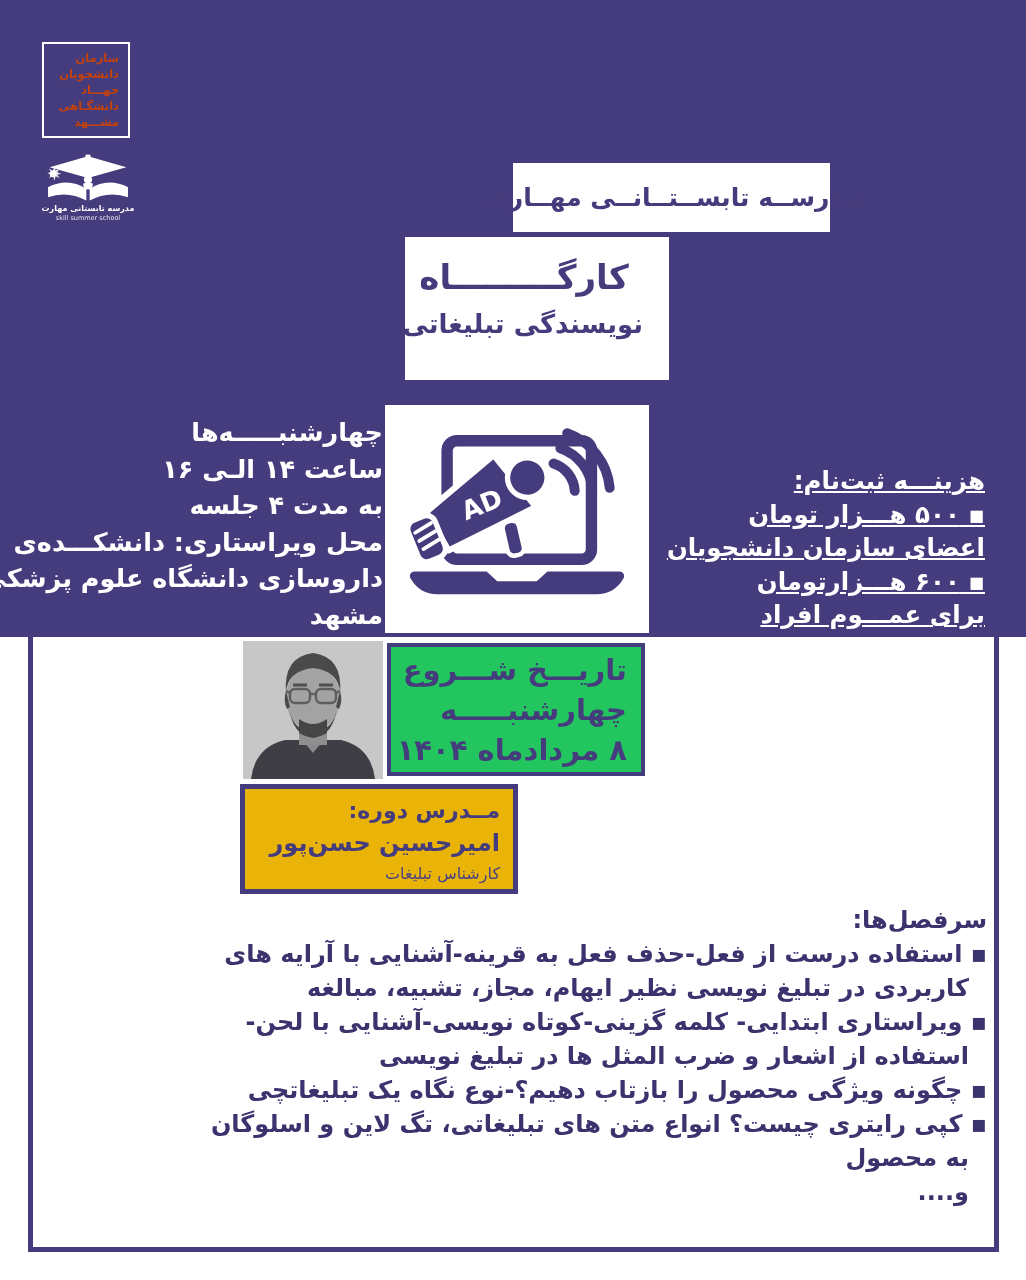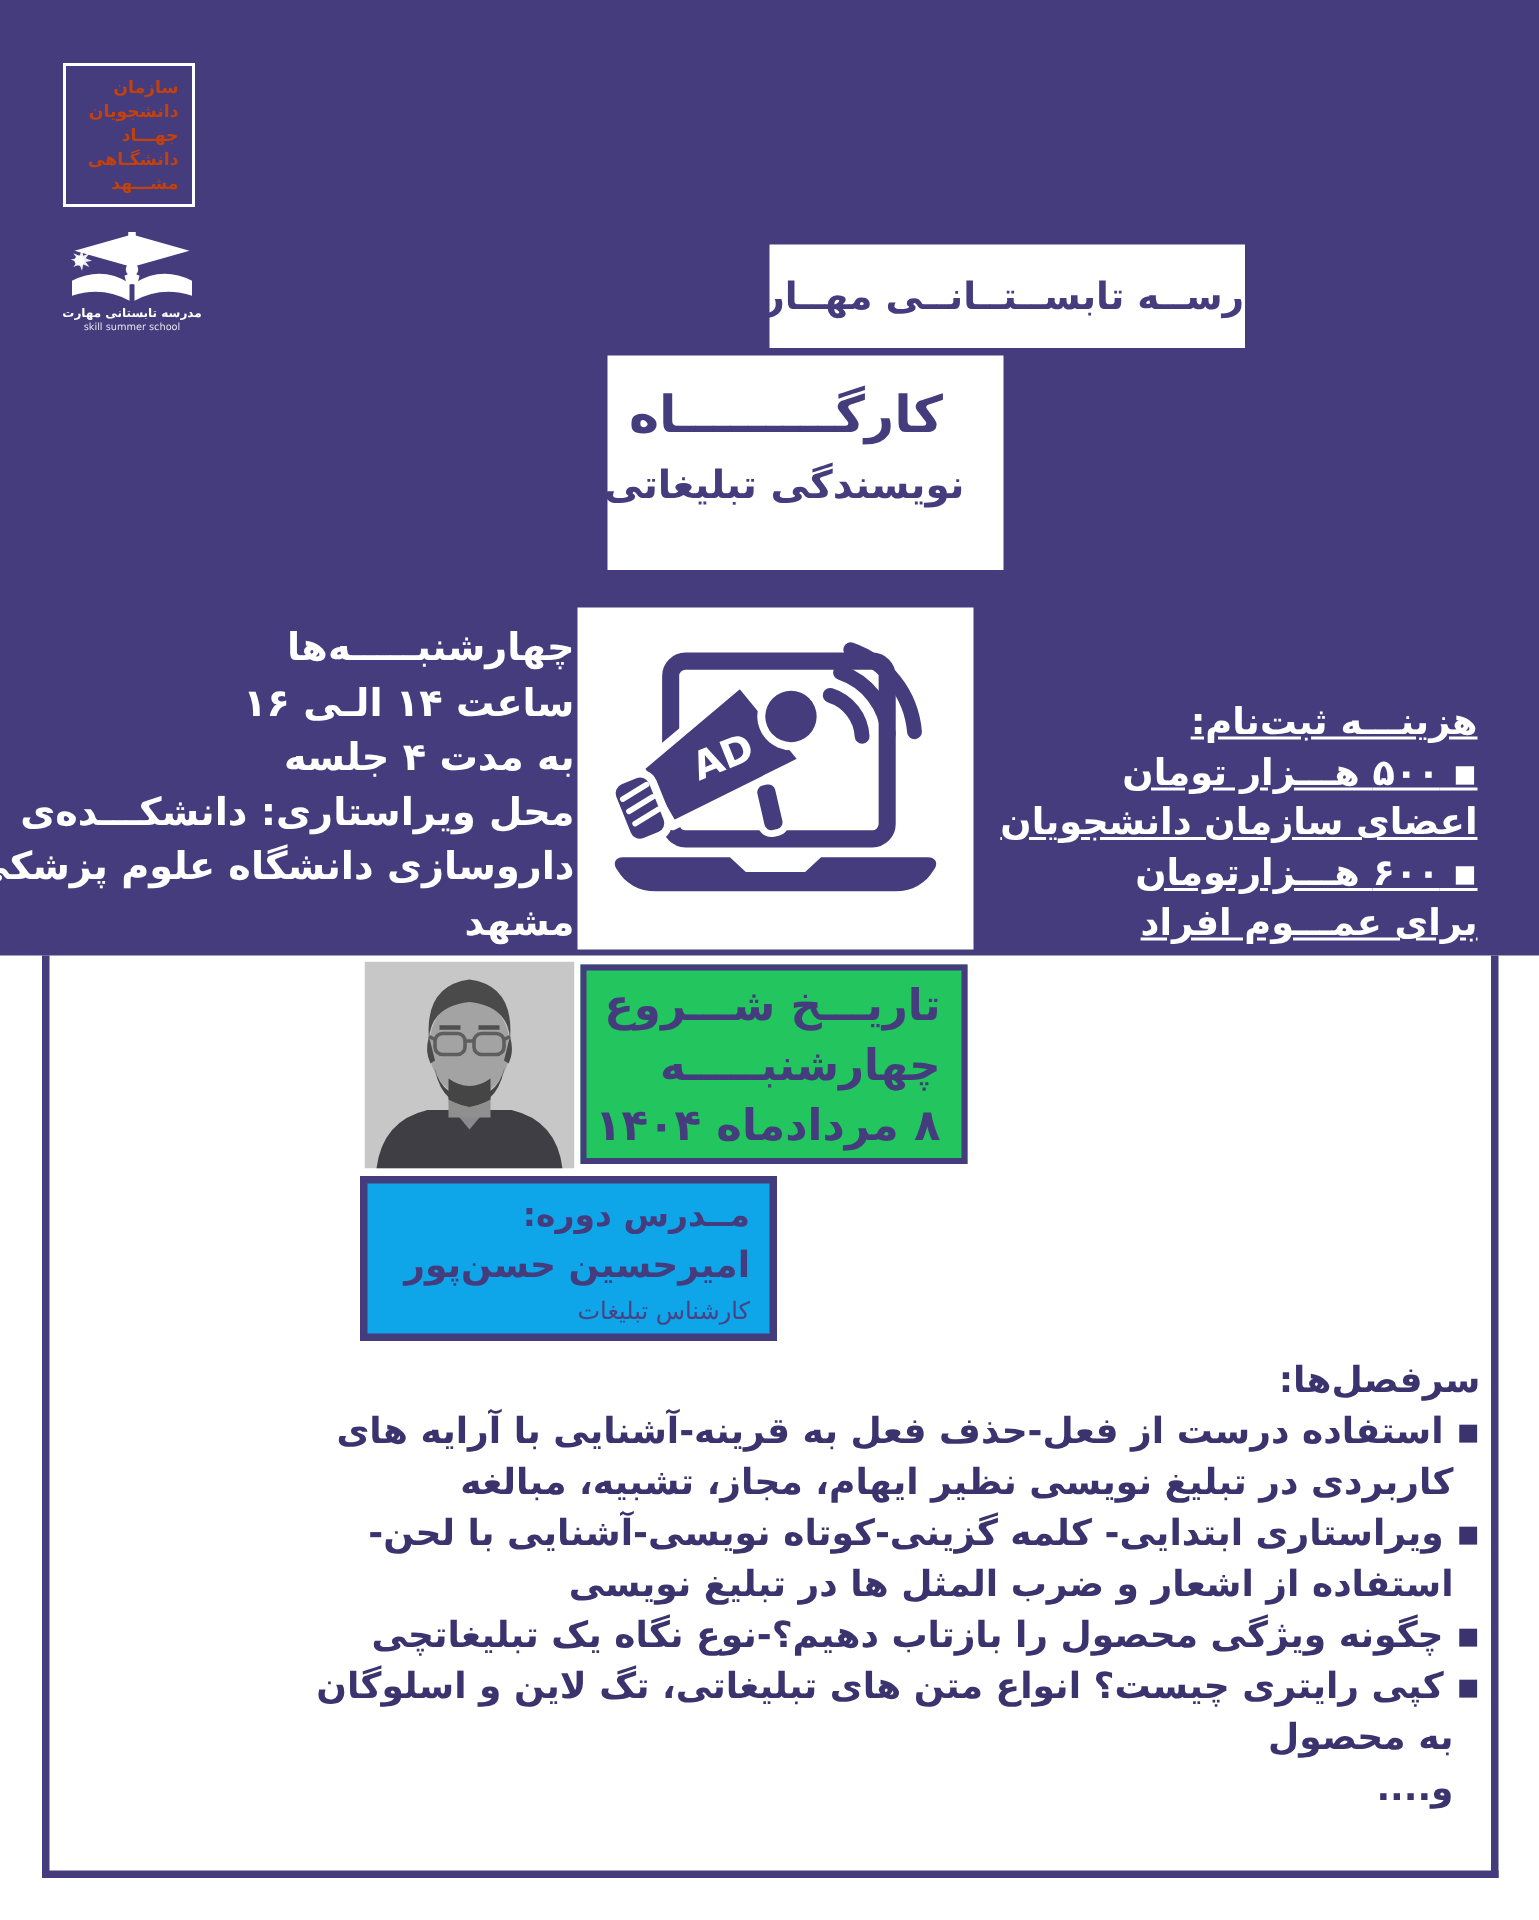--- a/index.html
+++ b/index.html
@@ -65,21 +65,21 @@
     border-left:5px solid var(--purple);border-right:5px solid var(--purple);border-bottom:5px solid var(--purple);
   }
   .photo{position:absolute;left:243px;top:641px;width:140px;height:138px;}
   .date-box{
     position:absolute;left:387px;top:643px;width:258px;height:133px;background:#22c55e;
     box-sizing:border-box;border:4px solid var(--purple);direction:rtl;text-align:right;
     color:var(--purple);font-weight:bold;font-size:29px;line-height:40px;padding:3px 14px 0 0;
   }
   .date-box div{white-space:nowrap;}
   .instructor-box{
-    position:absolute;left:240px;top:784px;width:278px;height:110px;background:#0ea5e9;
+    position:absolute;left:240px;top:784px;width:278px;height:110px;background:#eab308;
     box-sizing:border-box;border:5px solid var(--purple);direction:rtl;text-align:right;
     color:var(--purple);padding:6px 13px 0 0;
   }
   .instructor-box .lab{font-size:22px;font-weight:bold;line-height:31px;white-space:nowrap;}
   .instructor-box .nam{font-size:24px;font-weight:bold;line-height:34px;white-space:nowrap;}
   .instructor-box .rol{font-size:16px;font-weight:400;line-height:28px;white-space:nowrap;padding-left:6px;color:#4A4283;}
   
   .topics{
     position:absolute;right:39px;top:903px;width:700px;direction:rtl;text-align:right;
     color:var(--ink);font-size:24px;font-weight:600;line-height:34px;

